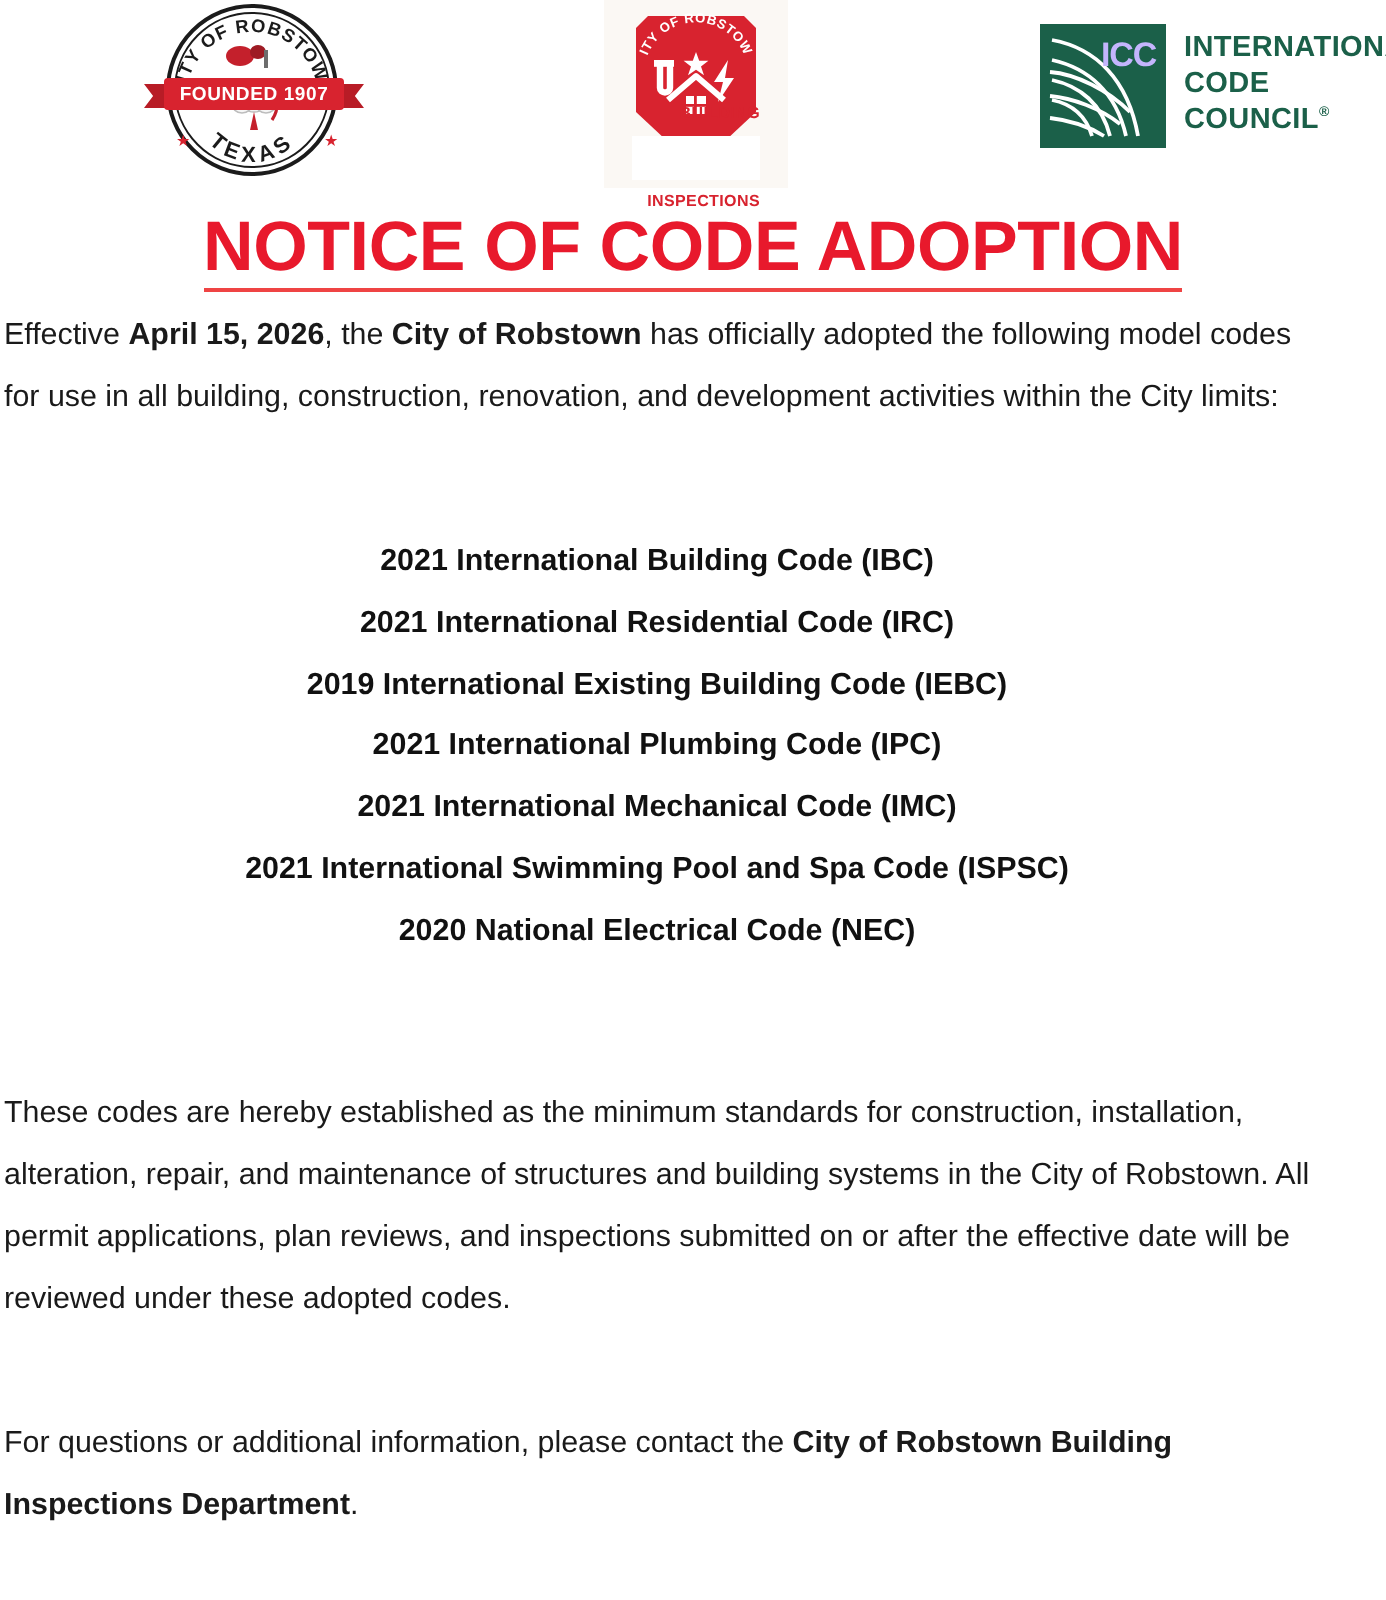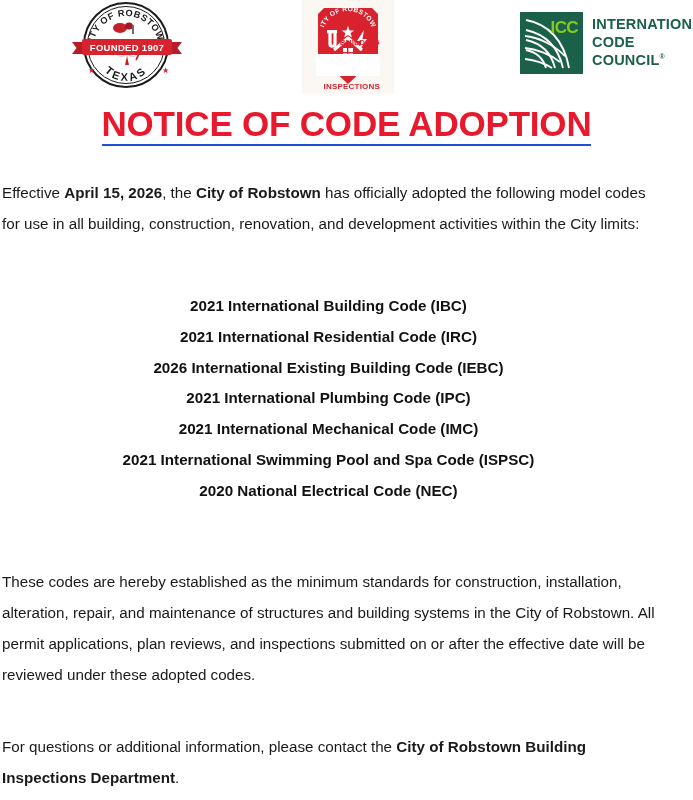--- a/index.html
+++ b/index.html
@@ -125,21 +125,21 @@
   .badge-shield {
     position: absolute;
     left: 12px;
     top: 4px;
     width: 68px;
     height: 84px;
   }
   .badge-band {
     position: absolute;
     left: 14px;
-    top: 54px;
+    top: 68px;
     width: 64px;
     height: 22px;
     background: #ffffff;
     display: flex;
     flex-direction: column;
     align-items: flex-end;
     justify-content: center;
     line-height: 1.02;
     gap: 36px;
   }
@@ -178,21 +178,21 @@
     width: 63px;
     height: 62px;
     background: #1b6049;
     flex: 0 0 auto;
   }
   .icc-mark svg { position: absolute; left: 0; top: 0; }
   .icc-mark .icc-letters {
     position: absolute;
     right: 5px;
     top: 6px;
-    color: #84cc16;
+    color: #c4b5fd;
     font-size: 17px;
     font-weight: bold;
     letter-spacing: -0.6px;
     font-family: "Liberation Sans", sans-serif;
   }
   .icc-words {
     margin-left: 9px;
     margin-top: 4px;
     color: #1b6049;
     font-size: 14.5px;
@@ -210,38 +210,38 @@
     color: #e8192c;
     font-size: 35px;
     font-weight: bold;
     letter-spacing: -0.2px;
     margin: 4px 0 0 0;
     padding: 0;
     line-height: 1.12;
     font-family: "Liberation Sans", sans-serif;
   }
   .doc-title span {
-    border-bottom: 2px solid #1d4ed8;
+    border-bottom: 2px solid #ef4444;
     padding-bottom: 1px;
   }
 
   
   .body-wrap {
     padding: 0 38px 0 2px;
   }
   .para {
     font-size: 15.2px;
     line-height: 2.03;
     color: #1a1a1a;
     margin: 0;
     font-family: "Liberation Sans", sans-serif;
   }
   .para b { font-weight: bold; }
 
-  .intro { margin-top: 35px; }
+  .intro { margin-top: 10px; }
 
   .code-list {
     list-style: none;
     margin: 12px;
     padding: 0;
     text-align: center;
   }
   .code-list li {
     font-size: 15.2px;
     font-weight: bold;
@@ -359,21 +359,21 @@
 
 <div class="body-wrap">
 
   <p class="para intro"><span>Effective </span><b>April 15, 2026</b><span>, the </span><b>City of Robstown</b><span> has officially adopted the following model codes for use in all building, construction, renovation, and development activities within the City limits:</span></p>
 
   <div class="list-top-gap"></div>
 
   <ul class="code-list">
     <li>2021 International Building Code (IBC)</li>
     <li>2021 International Residential Code (IRC)</li>
-    <li>2026 International Existing Building Code (IEBC)</li>
+    <li>2019 International Existing Building Code (IEBC)</li>
     <li>2021 International Plumbing Code (IPC)</li>
     <li>2021 International Mechanical Code (IMC)</li>
     <li>2021 International Swimming Pool and Spa Code (ISPSC)</li>
     <li>2020 National Electrical Code (NEC)</li>
   </ul>
 
   <div class="list-bottom-gap"></div>
 
   <p class="para">These codes are hereby established as the minimum standards for construction, installation, alteration, repair, and maintenance of structures and building systems in the City of Robstown. All permit applications, plan reviews, and inspections submitted on or after the effective date will be reviewed under these adopted codes.</p>
 

